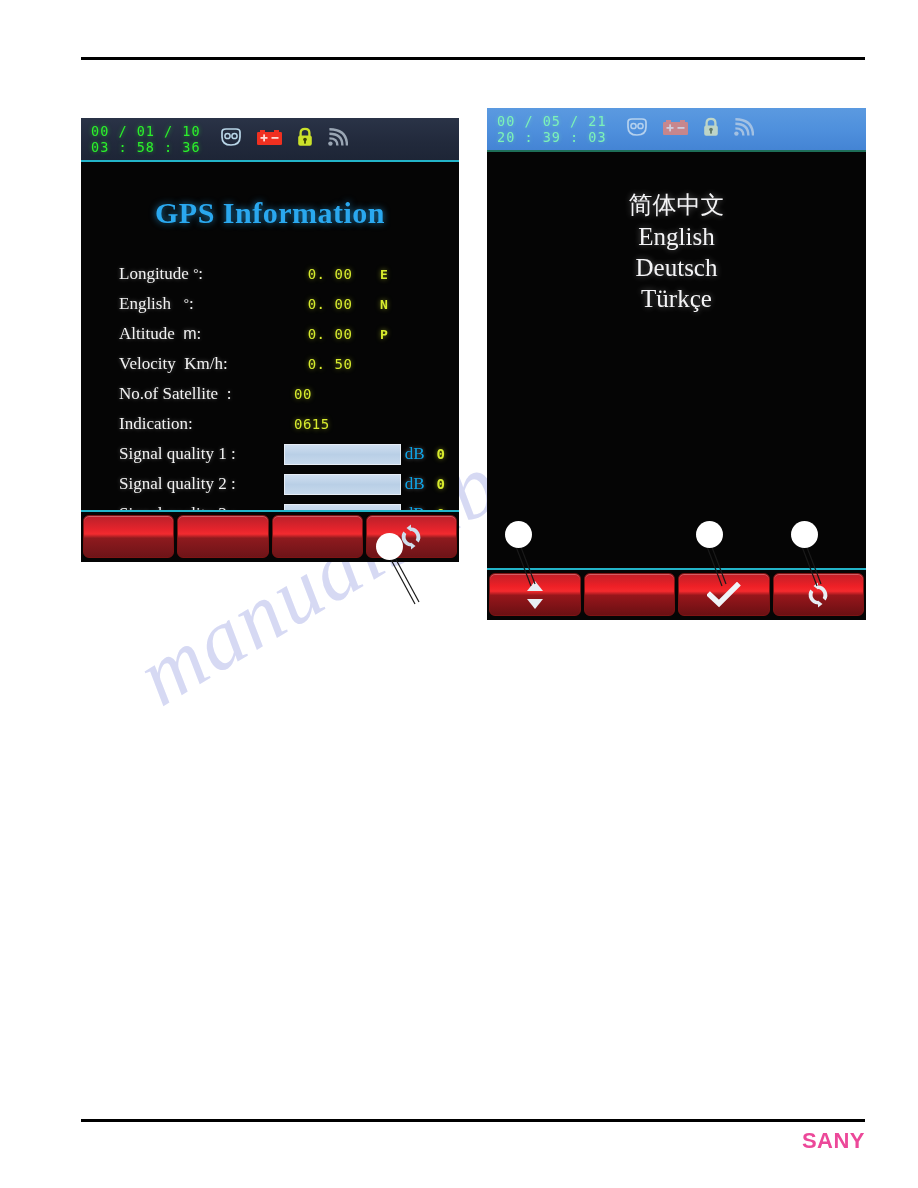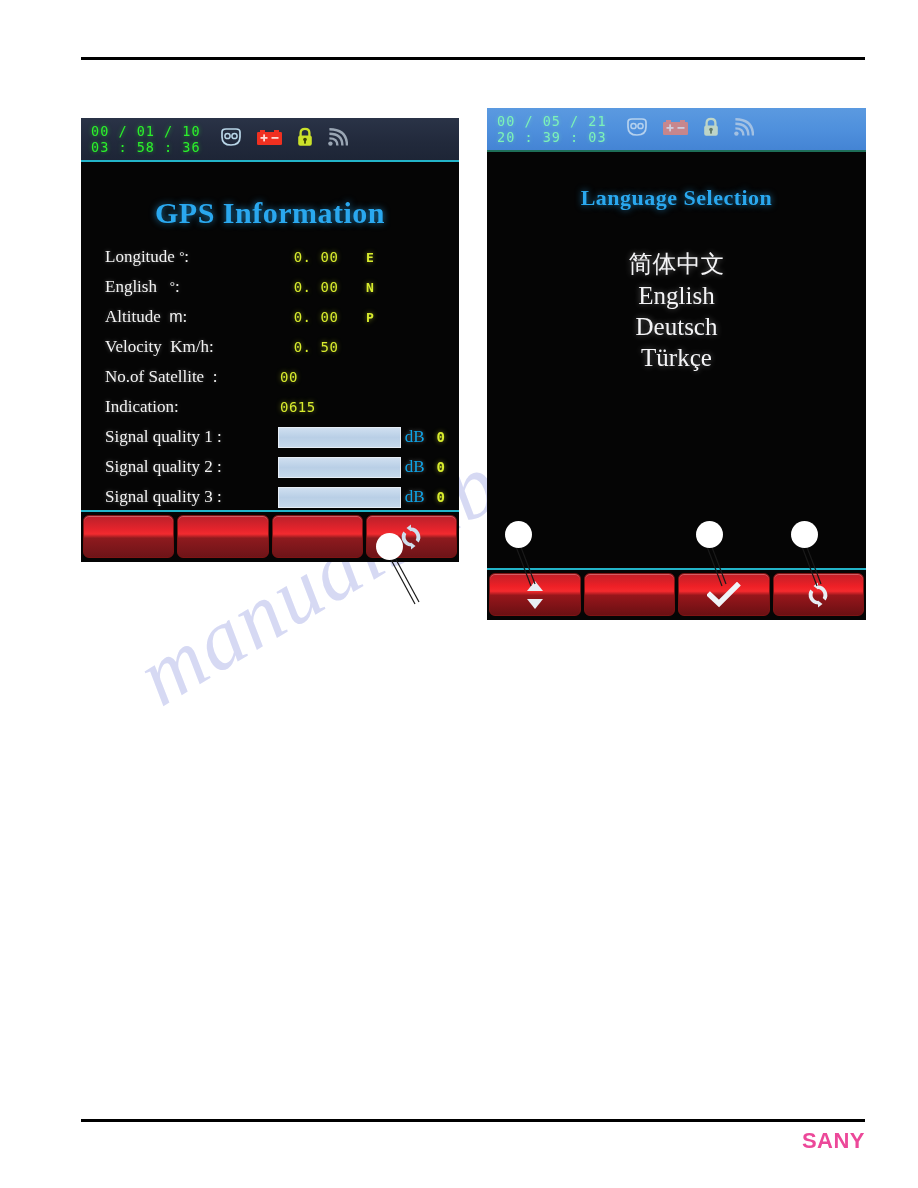--- a/index.html
+++ b/index.html
@@ -123,22 +123,22 @@
     font-size: 30px;
     letter-spacing: .5px;
     color: #2aa8ef;
     text-shadow: 0 0 7px rgba(42,168,239,.7);
   }
   .panel-left .screen-title  { margin-top: 34px; }
   .panel-right .screen-title { margin-top: 33px; font-size: 22px; }
 
   
   .gps-rows {
-    margin-top: 12px;
-    padding-left: 24px;
+    margin-top: 29px;
+    padding-left: 38px;
     padding-right: 14px;
   }
   .gps-row {
     display: flex;
     align-items: center;
     height: 30px;
     white-space: nowrap;
   }
   .gps-label {
     width: 175px;
@@ -472,21 +472,20 @@
             <circle cx="3.4" cy="15.6" r="2.2" fill="#c3d4e6"></circle>
             <path d="M2.4 10.4 Q10.4 10.4 10.4 17.6" fill="none" stroke="#c3d4e6" stroke-width="2.4"></path>
             <path d="M2.4 5.8 Q15.4 5.8 15.4 17.6" fill="none" stroke="#c3d4e6" stroke-width="2.4"></path>
             <path d="M2.4 1.2 Q20 1.2 20 17.6" fill="none" stroke="#c3d4e6" stroke-width="2.4"></path>
           </svg>
         </span>
       </div>
     </div>
 
     <div class="screen">
-      <div class="screen-title">Language Selection</div>
 
       <div class="lang-list">
         <div class="lang-item cjk">简体中文</div>
         <div class="lang-item">English</div>
         <div class="lang-item">Deutsch</div>
         <div class="lang-item">Türkçe</div>
       </div>
 
       <div class="btnbar">
         <div class="softbtn">

